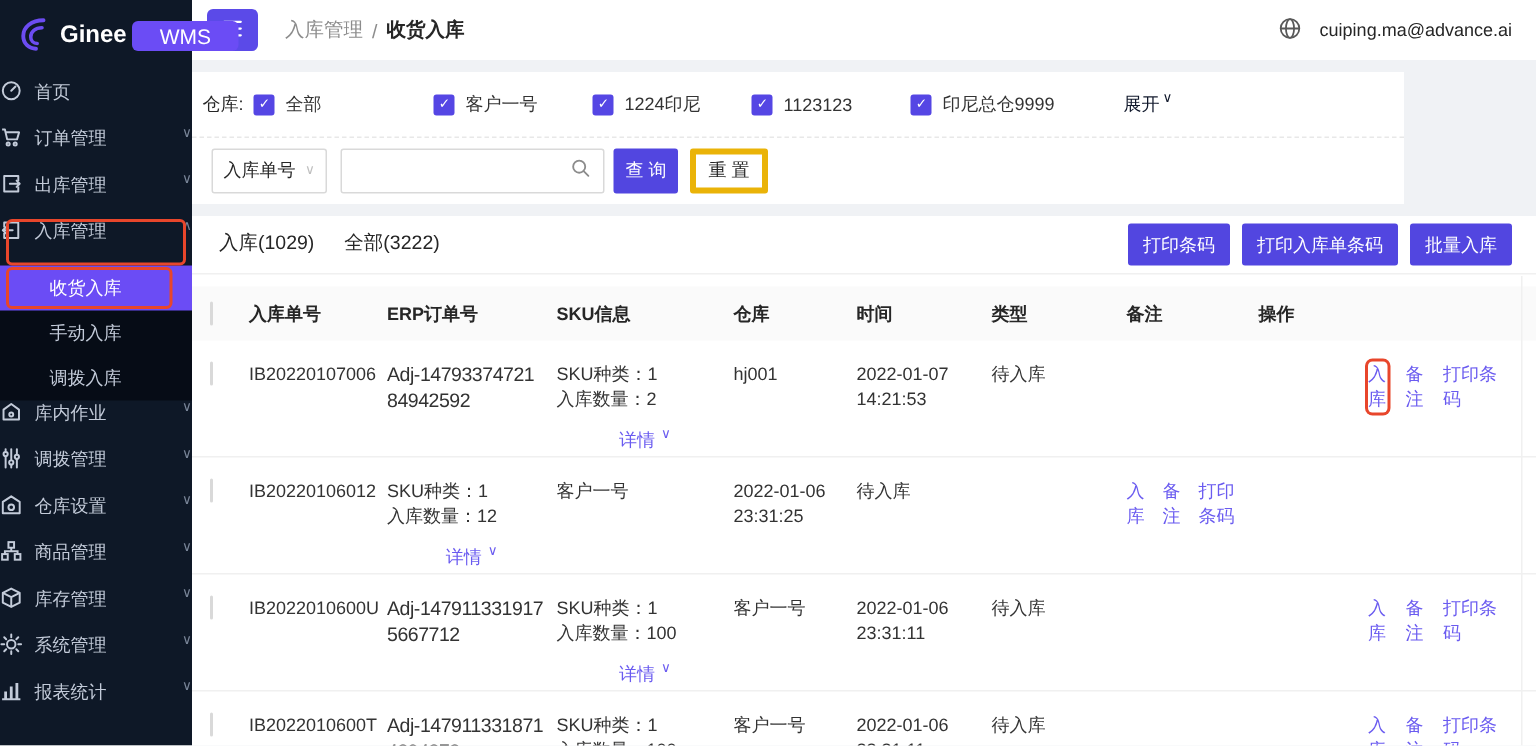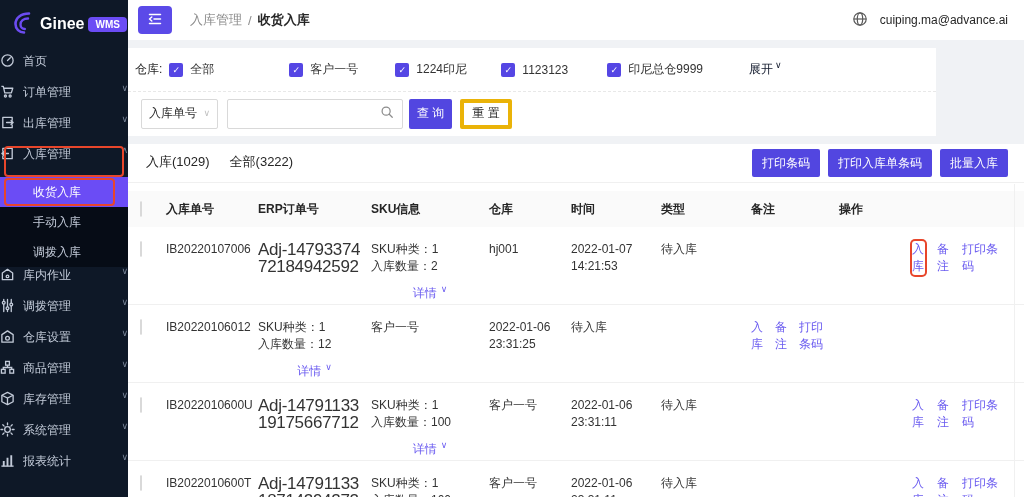--- a/index.html
+++ b/index.html
@@ -4,21 +4,21 @@
 <style>
   *{margin:0;padding:0;box-sizing:border-box}
   html,body{width:1024px;height:497px}
   body{position:relative;overflow:hidden;background:#f0f2f5;
        font-family:"Liberation Sans","DejaVu Sans",sans-serif;font-size:12px;color:#333}
 
   
   .sidebar{position:absolute;left:0;top:0;width:128px;height:100%;background:#0e1827;z-index:3}
   .logo{display:flex;align-items:center;height:48px;padding-left:9px}
   .logo-text{color:#fff;font-size:16px;font-weight:bold;margin-left:5px}
-  .wms-badge{background:#6b4cf5;color:#fff;font-size:10px;font-weight:bold;padding:2px 7px;border-radius:4px;margin-left:4px}
+  .wms-badge{background:#6b4cf5;color:#fff;font-size:14px;font-weight:normal;padding:2px 18px;border-radius:4px;margin-left:4px}
   .menu{padding-top:5px}
   .m-item{position:relative;display:flex;height:31px;padding:0 0;color:#c3cbd9;cursor:pointer}
   .m-item .lbl{margin-left:8px;white-space:nowrap}
   .chev{margin-left:auto;color:#76descr}
   .chev,.chev2,.chev3{font-size:9px;line-height:1}
   .chev{margin-left:auto;color:#7a8699}
   .submenu{background:#060c16}
   .s-item{position:relative;display:flex;align-items:center;height:30px;padding-left:33px;color:#c3cbd9;cursor:pointer}
   .s-item.sel{background:#6b4cf5;color:#fff}
   .hl{position:absolute;border:2px solid #e8462b;border-radius:4px;pointer-events:none;z-index:5}
@@ -55,21 +55,21 @@
   .table-card::after{content:"";position:absolute;right:9px;top:40px;bottom:0;width:1px;background:#f0f0f0}
   .tabs-row{display:flex;align-items:center;height:39px;padding:0 16px;border-bottom:1px solid #f0f0f0}
   .tab{height:39px;display:flex;align-items:center;margin-right:16px;padding:0 2px;font-size:13px;color:#262626;cursor:pointer;border-bottom:2px solid transparent}
   .tab.active{color:#5b4ae8;border-bottom-color:#5b4ae8}
   .tab-btns{margin-left:auto;display:flex;gap:8px}
   .pbtn{height:28px;background:#5246e0;color:#fff;border:none;border-radius:2px;padding:0 10px;font-size:12px;cursor:pointer;white-space:nowrap}
   .grid{display:grid;grid-template-columns:26px 92px 113px 118px 82px 90px 90px 88px 1fr}
   .thead{margin-top:8px;height:36px;align-items:center;background:#fafafa;padding:0 16px 0 12px;color:#262626;font-weight:bold}
   .t-row{padding:14px 16px 0 12px;height:78px;border-bottom:1px solid #f0f0f0;align-items:start;line-height:17px}
   .t-row:last-child{border-bottom:none}
-  .erp{font-size:17px;letter-spacing:-0.3px;word-break:break-all;padding-right:8px}
+  .erp{font-size:13px;letter-spacing:-0.3px;word-break:break-all;padding-right:8px}
   .sku .detail{margin-top:10px;display:flex;justify-content:center;gap:4px;color:#6a5bf0;cursor:pointer}
   .actions{display:flex;justify-content:flex-end;gap:12px;padding-right:6px}
   .a-link{color:#6a5bf0;cursor:pointer;display:inline-block;text-align:left}
   .a-w2{width:13px}.a-w4{width:40px}
   .hl-red{box-shadow:0 0 0 2px #e8462b;border-radius:3px}
 </style>
 </head>
 <body>
 
 <div class="sidebar">

